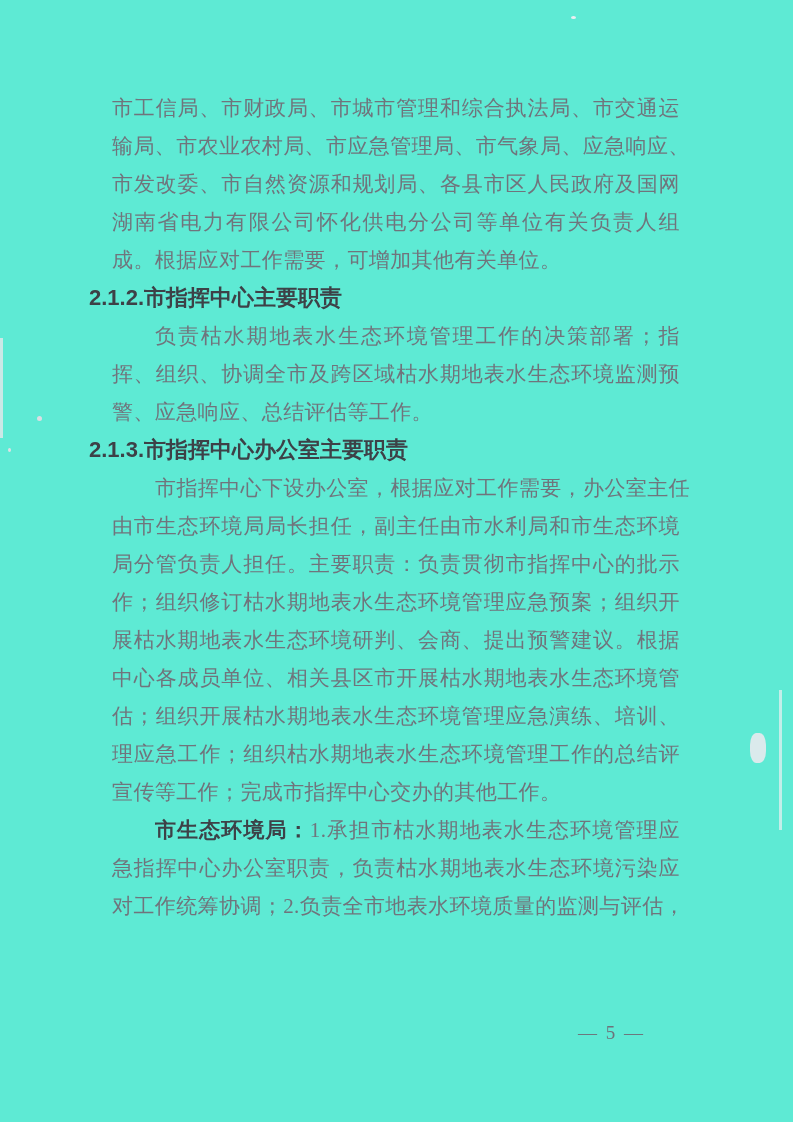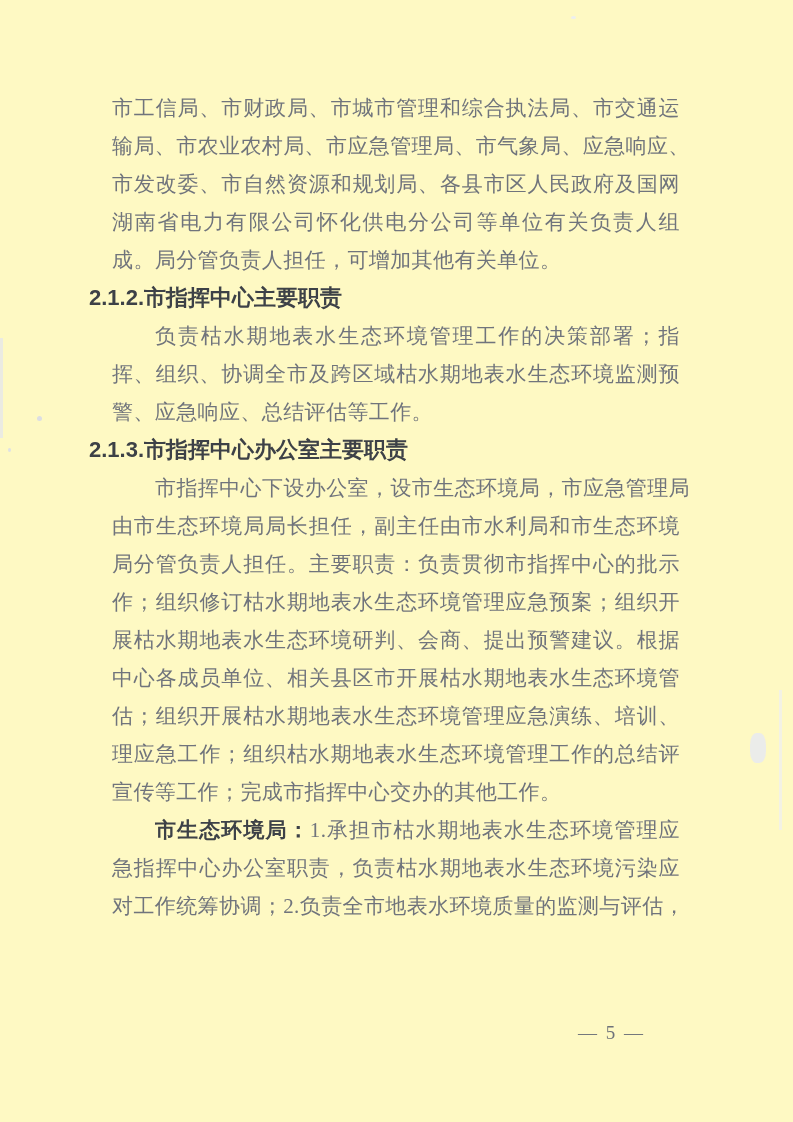--- a/index.html
+++ b/index.html
@@ -69,39 +69,39 @@
   .a1 { left: 0; top: 338px; width: 3px; height: 100px; background: #e6e7ea; opacity: .8; }
   .a2 { left: 37px; top: 416px; width: 5px; height: 5px; background: #dcdee3; border-radius: 50%; }
   .a3 { left: 8px; top: 448px; width: 3px; height: 4px; background: #dfe1e5; border-radius: 50%; }
   .a4 { left: 750px; top: 733px; width: 16px; height: 30px; background: #e9eaee; border-radius: 40%; opacity: .9; }
   .a5 { left: 571px; top: 16px; width: 5px; height: 3px; background: #eceef1; border-radius: 50%; }
   .a6 { left: 779px; top: 690px; width: 3px; height: 140px; background: #eeeff2; opacity: .7; }
 </style>
 </head>
 <body style="--body-text: #70747c; --heading-text: #3d4147;">
 
-<div class="page" style="background: #fef9c3;">
+<div class="page" style="background: #5eead4;">
 
   <div class="doc">
       <div class="para">
         <div class="line"><span>市工信局、市财政局、市城市管理和综合执法局、市交通运</span></div>
         <div class="line"><span>输局、市农业农村局、市应急管理局、市气象局、应急响应、</span></div>
         <div class="line"><span>市发改委、市自然资源和规划局、各县市区人民政府及国网</span></div>
         <div class="line"><span>湖南省电力有限公司怀化供电分公司等单位有关负责人组</span></div>
-        <div class="line last"><span>成。局分管负责人担任，可增加其他有关单位。</span></div>
+        <div class="line last"><span>成。根据应对工作需要，可增加其他有关单位。</span></div>
       </div>
       <div class="heading">2.1.2.市指挥中心主要职责</div>
       <div class="para">
         <div class="line indent"><span>负责枯水期地表水生态环境管理工作的决策部署；指</span></div>
         <div class="line"><span>挥、组织、协调全市及跨区域枯水期地表水生态环境监测预</span></div>
         <div class="line last"><span>警、应急响应、总结评估等工作。</span></div>
       </div>
       <div class="heading">2.1.3.市指挥中心办公室主要职责</div>
       <div class="para">
-        <div class="line indent"><span>市指挥中心下设办公室，设市生态环境局，市应急管理局</span></div>
+        <div class="line indent"><span>市指挥中心下设办公室，根据应对工作需要，办公室主任</span></div>
         <div class="line"><span>由市生态环境局局长担任，副主任由市水利局和市生态环境</span></div>
         <div class="line"><span>局分管负责人担任。主要职责：负责贯彻市指挥中心的批示</span></div>
         <div class="line"><span>作；组织修订枯水期地表水生态环境管理应急预案；组织开</span></div>
         <div class="line"><span>展枯水期地表水生态环境研判、会商、提出预警建议。根据</span></div>
         <div class="line"><span>中心各成员单位、相关县区市开展枯水期地表水生态环境管</span></div>
         <div class="line"><span>估；组织开展枯水期地表水生态环境管理应急演练、培训、</span></div>
         <div class="line"><span>理应急工作；组织枯水期地表水生态环境管理工作的总结评</span></div>
         <div class="line last"><span>宣传等工作；完成市指挥中心交办的其他工作。</span></div>
       </div>
       <div class="para">

